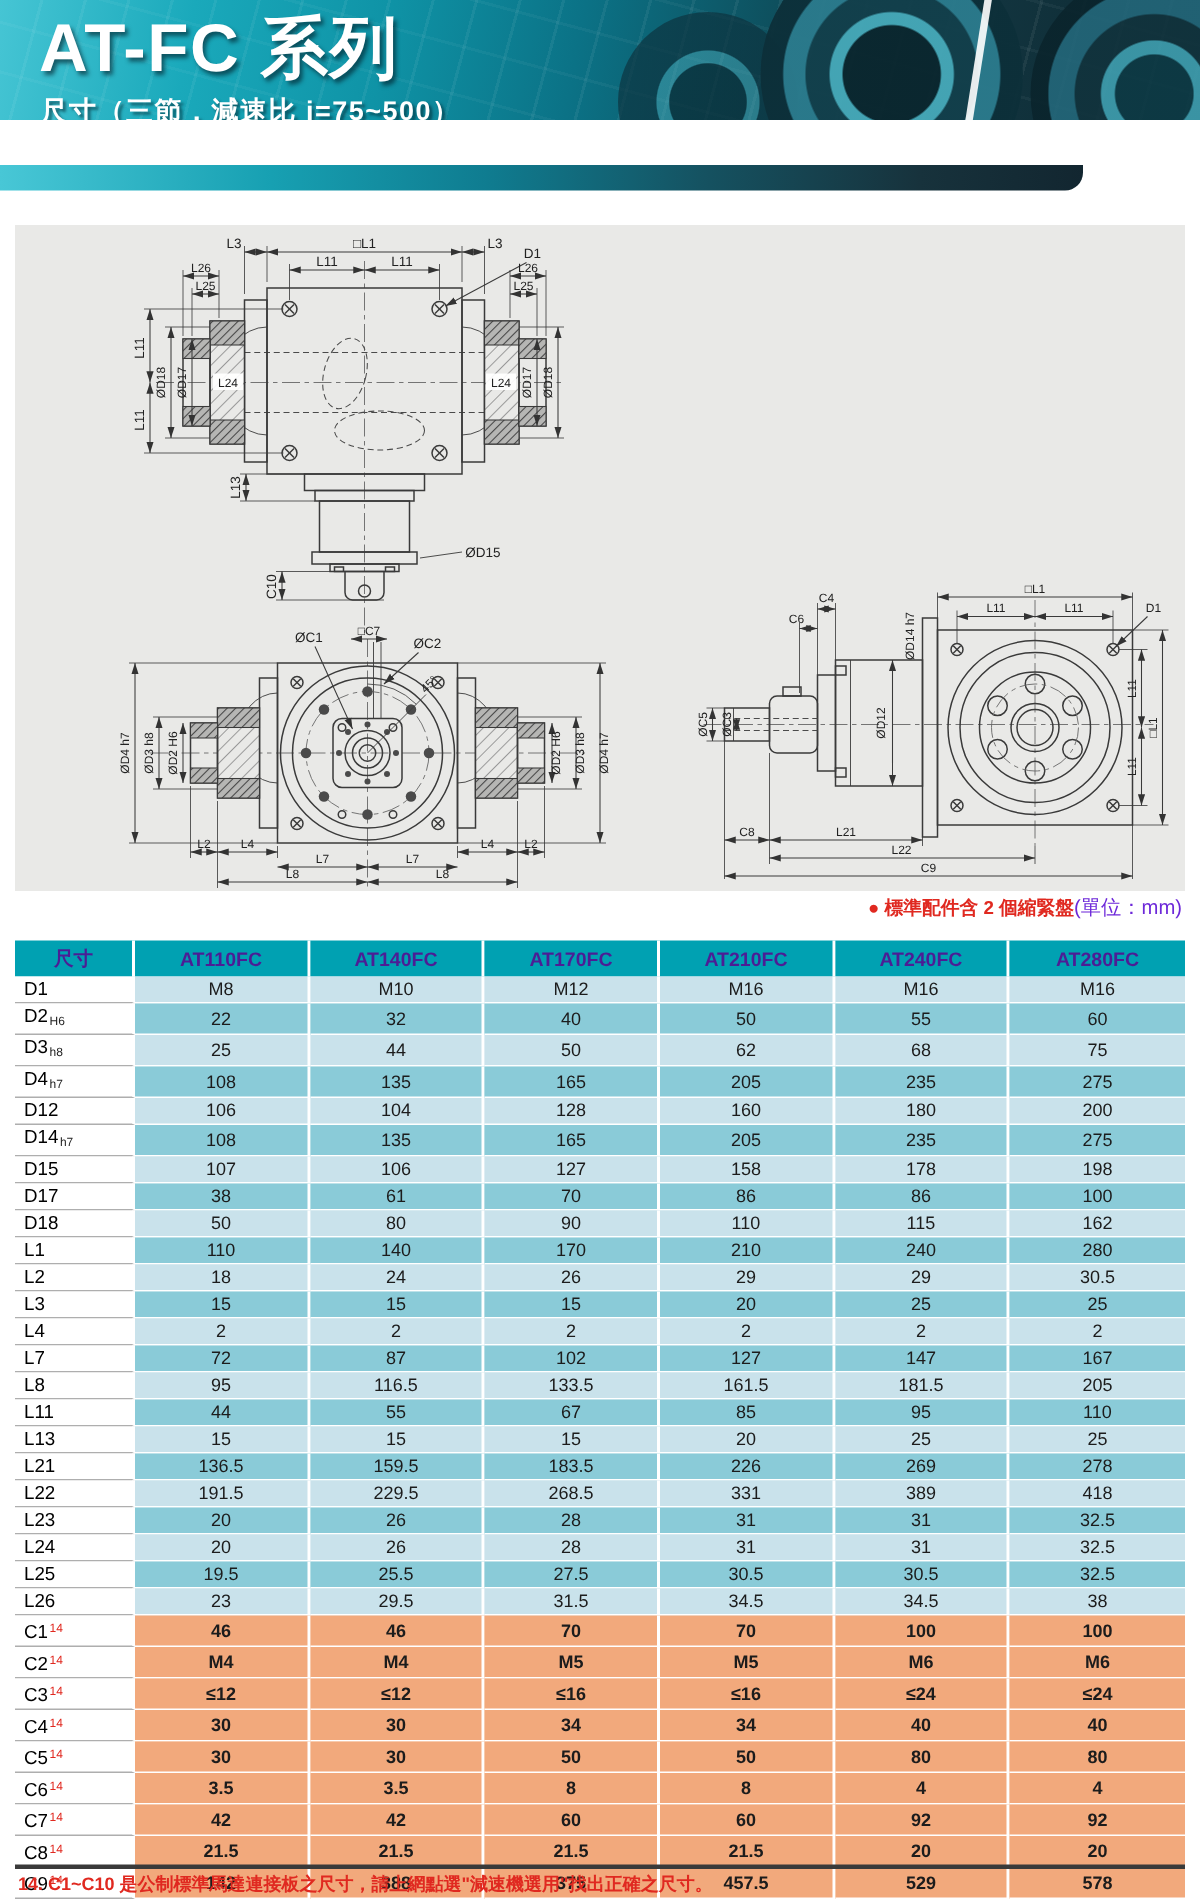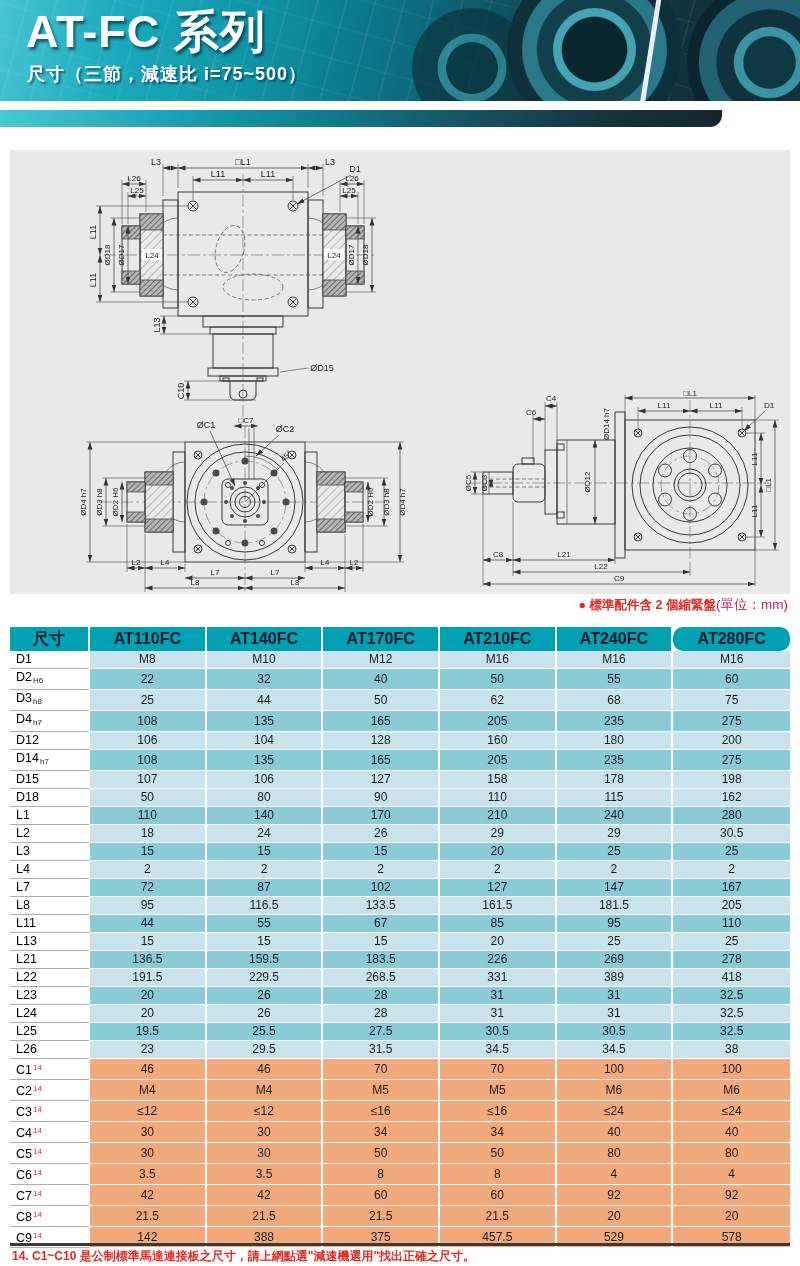--- a/index.html
+++ b/index.html
@@ -1,20 +1,20 @@
 <!DOCTYPE html>
 <html><head>
 <meta charset="utf-8">
 <style>
   html,body{margin:0;padding:0;}
   body{width:800px;height:1266px;background:#fff;font-family:"Liberation Sans",sans-serif;position:relative;overflow:hidden;}
   .page{position:absolute;inset:0;}
 
   
-  .hero{position:absolute;left:0;top:0;width:800px;height:101px;overflow:hidden;
+  .hero{position:absolute;left:0;top:0;width:800px;height:80px;overflow:hidden;
     background:linear-gradient(100deg,#46c5d4 0%,#1aa9bb 16%,#0f93a6 32%,#0b7286 48%,#0e4f5d 64%,#123540 80%,#0d2830 100%);}
   .hero .grid{position:absolute;inset:0;
     background:repeating-linear-gradient(105deg,transparent 0 26px,rgba(255,255,255,.06) 26px 28px),
                repeating-linear-gradient(15deg,transparent 0 30px,rgba(255,255,255,.04) 30px 32px);}
   .ring{position:absolute;border-radius:50%;}
   .r1{right:118px;top:-38px;width:175px;height:175px;
     background:radial-gradient(circle at 50% 50%,#0a262e 0 26%,#46a9b9 27% 33%,#123f4b 34% 46%,#2b7b8d 47% 58%,#0c2f39 59% 100%);opacity:.95;}
   .r2{right:-52px;top:-20px;width:165px;height:165px;
     background:radial-gradient(circle at 50% 50%,#0d3a45 0 22%,#3f9fb0 23% 30%,#11333d 31% 45%,#23677a 46% 60%,#0a242c 61% 100%);opacity:.9;}
   .r3{right:268px;top:8px;width:120px;height:120px;
@@ -43,32 +43,32 @@
   svg .dim{fill:none;stroke:#3a3a3a;stroke-width:.7;marker-start:url(#arr);marker-end:url(#arr);}
   svg .ldr{fill:none;stroke:#3a3a3a;stroke-width:.7;marker-end:url(#arr);}
   svg text{font-family:"Liberation Sans",sans-serif;font-size:9px;fill:#222;text-anchor:middle;}
   svg text.sm{font-size:8px;}
   svg .dot{fill:#4a4a4a;stroke:none;}
   svg .wbg{fill:#ffffff;opacity:.92;stroke:none;}
 
   
   .notes-row{position:absolute;left:12px;top:596px;width:776px;display:flex;justify-content:flex-end;align-items:flex-end;}
   .acc{color:#e02920;font-size:12.5px;font-weight:bold;}
-  .unit{color:#be185d;font-size:13.5px;}
+  .unit{color:#6d28d9;font-size:13.5px;}
 
   
   table.dims{position:absolute;left:10px;top:627px;width:780px;border-collapse:separate;border-spacing:0;table-layout:fixed;}
-  table.dims th{background:#00a1b2;color:#0f172a;font-size:16px;font-weight:bold;height:24px;border-right:2px solid #fff;padding:0;}
-  table.dims th:last-child{border-right:none;border-radius:10px;}
+  table.dims th{background:#00a1b2;color:#4c1d95;font-size:13px;font-weight:bold;height:24px;border-right:2px solid #fff;padding:0;}
+  table.dims th:last-child{border-right:none;}
   table.dims td{height:17px;font-size:12px;text-align:center;color:#1c1c1c;border-right:2px solid #fff;border-bottom:1px solid #fff;padding:0;line-height:17px;}
   table.dims td:last-child{border-right:none;}
   table.dims td.lbl{background:#fff;text-align:left;padding-left:6px;font-size:12.5px;color:#000;border-bottom:1px solid #aeaeae;}
   td.light{background:#c9e2eb;}
   td.dark{background:#8acbd8;}
-  td.orange{background:#f2a97c;}
+  td.orange{background:#f2a97c;font-weight:bold;}
   sub{font-size:8px;vertical-align:-2px;margin-left:1px;color:#222;margin-top:38px;}
   sup.fn{color:#e02920;font-size:8px;vertical-align:4px;margin-left:1px;}
   .table-bottom{position:absolute;left:10px;top:1243px;width:780px;height:3px;background:#3a3a3a;}
   .footnote{position:absolute;left:12px;top:1248px;color:#e02920;font-size:12px;font-weight:bold;}
 </style>
 </head>
 <body>
 
 <div class="page">
 
@@ -532,20 +532,29 @@
         <tr>
           <td class="lbl">D15</td>
           <td class="light">107</td>
           <td class="light">106</td>
           <td class="light">127</td>
           <td class="light">158</td>
           <td class="light">178</td>
           <td class="light">198</td>
         </tr>
         <tr>
+          <td class="lbl">D17</td>
+          <td class="dark">38</td>
+          <td class="dark">61</td>
+          <td class="dark">70</td>
+          <td class="dark">86</td>
+          <td class="dark">86</td>
+          <td class="dark">100</td>
+        </tr>
+        <tr>
           <td class="lbl">D18</td>
           <td class="light">50</td>
           <td class="light">80</td>
           <td class="light">90</td>
           <td class="light">110</td>
           <td class="light">115</td>
           <td class="light">162</td>
         </tr>
         <tr>
           <td class="lbl">L1</td>

